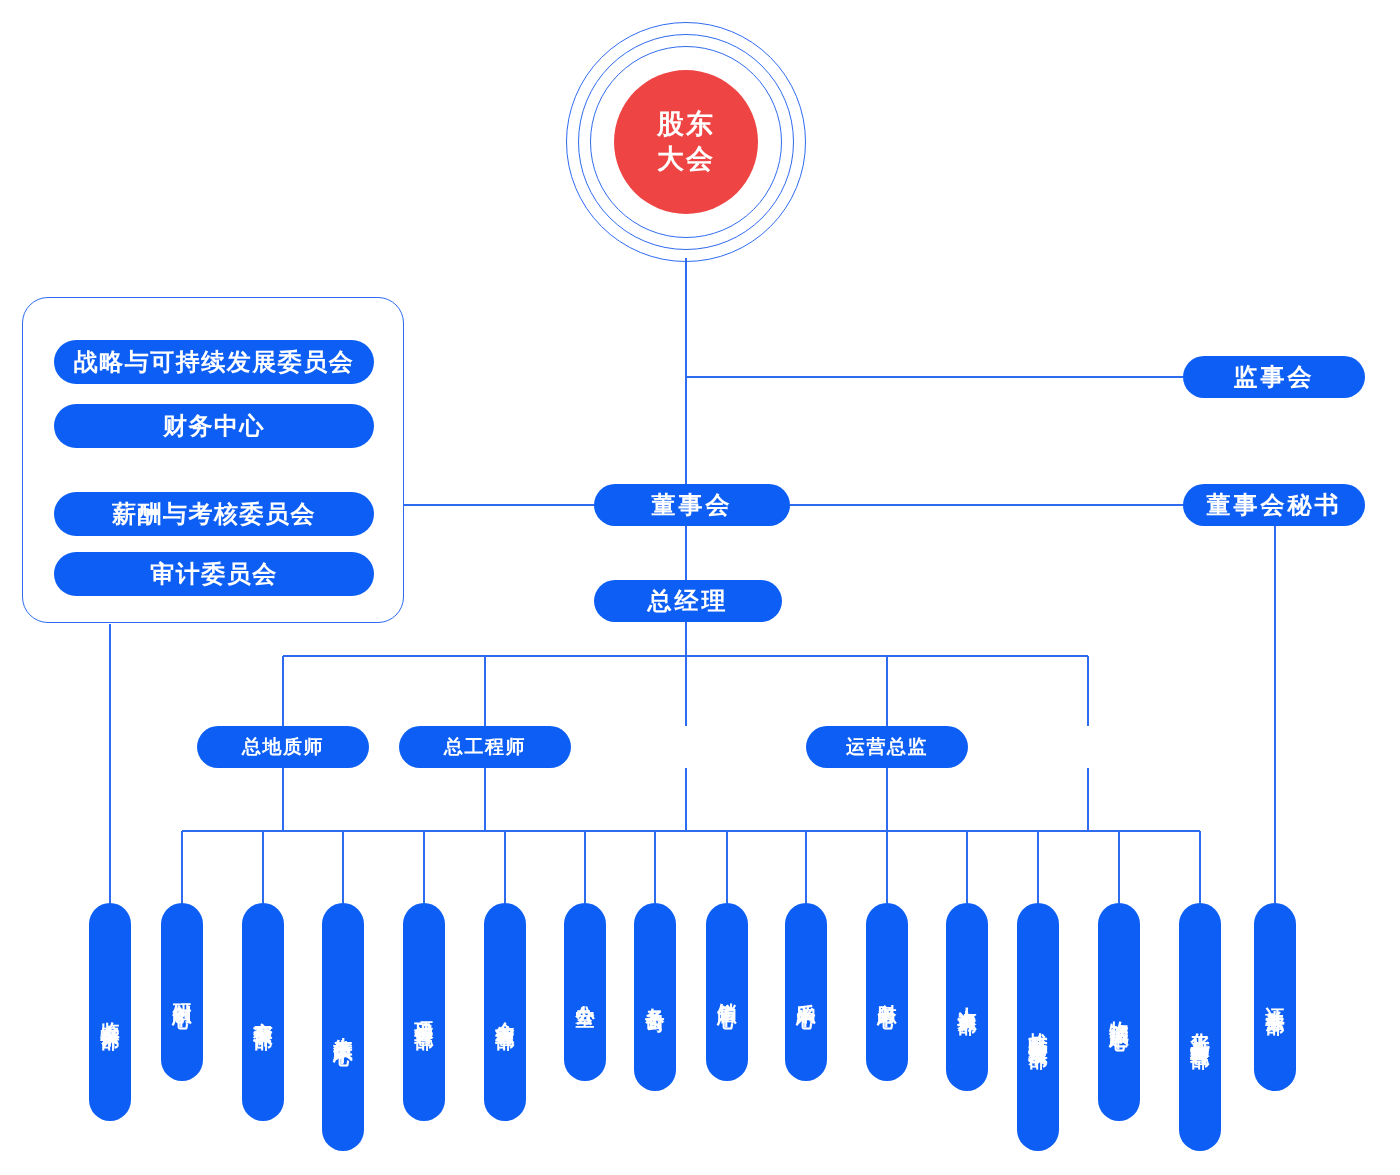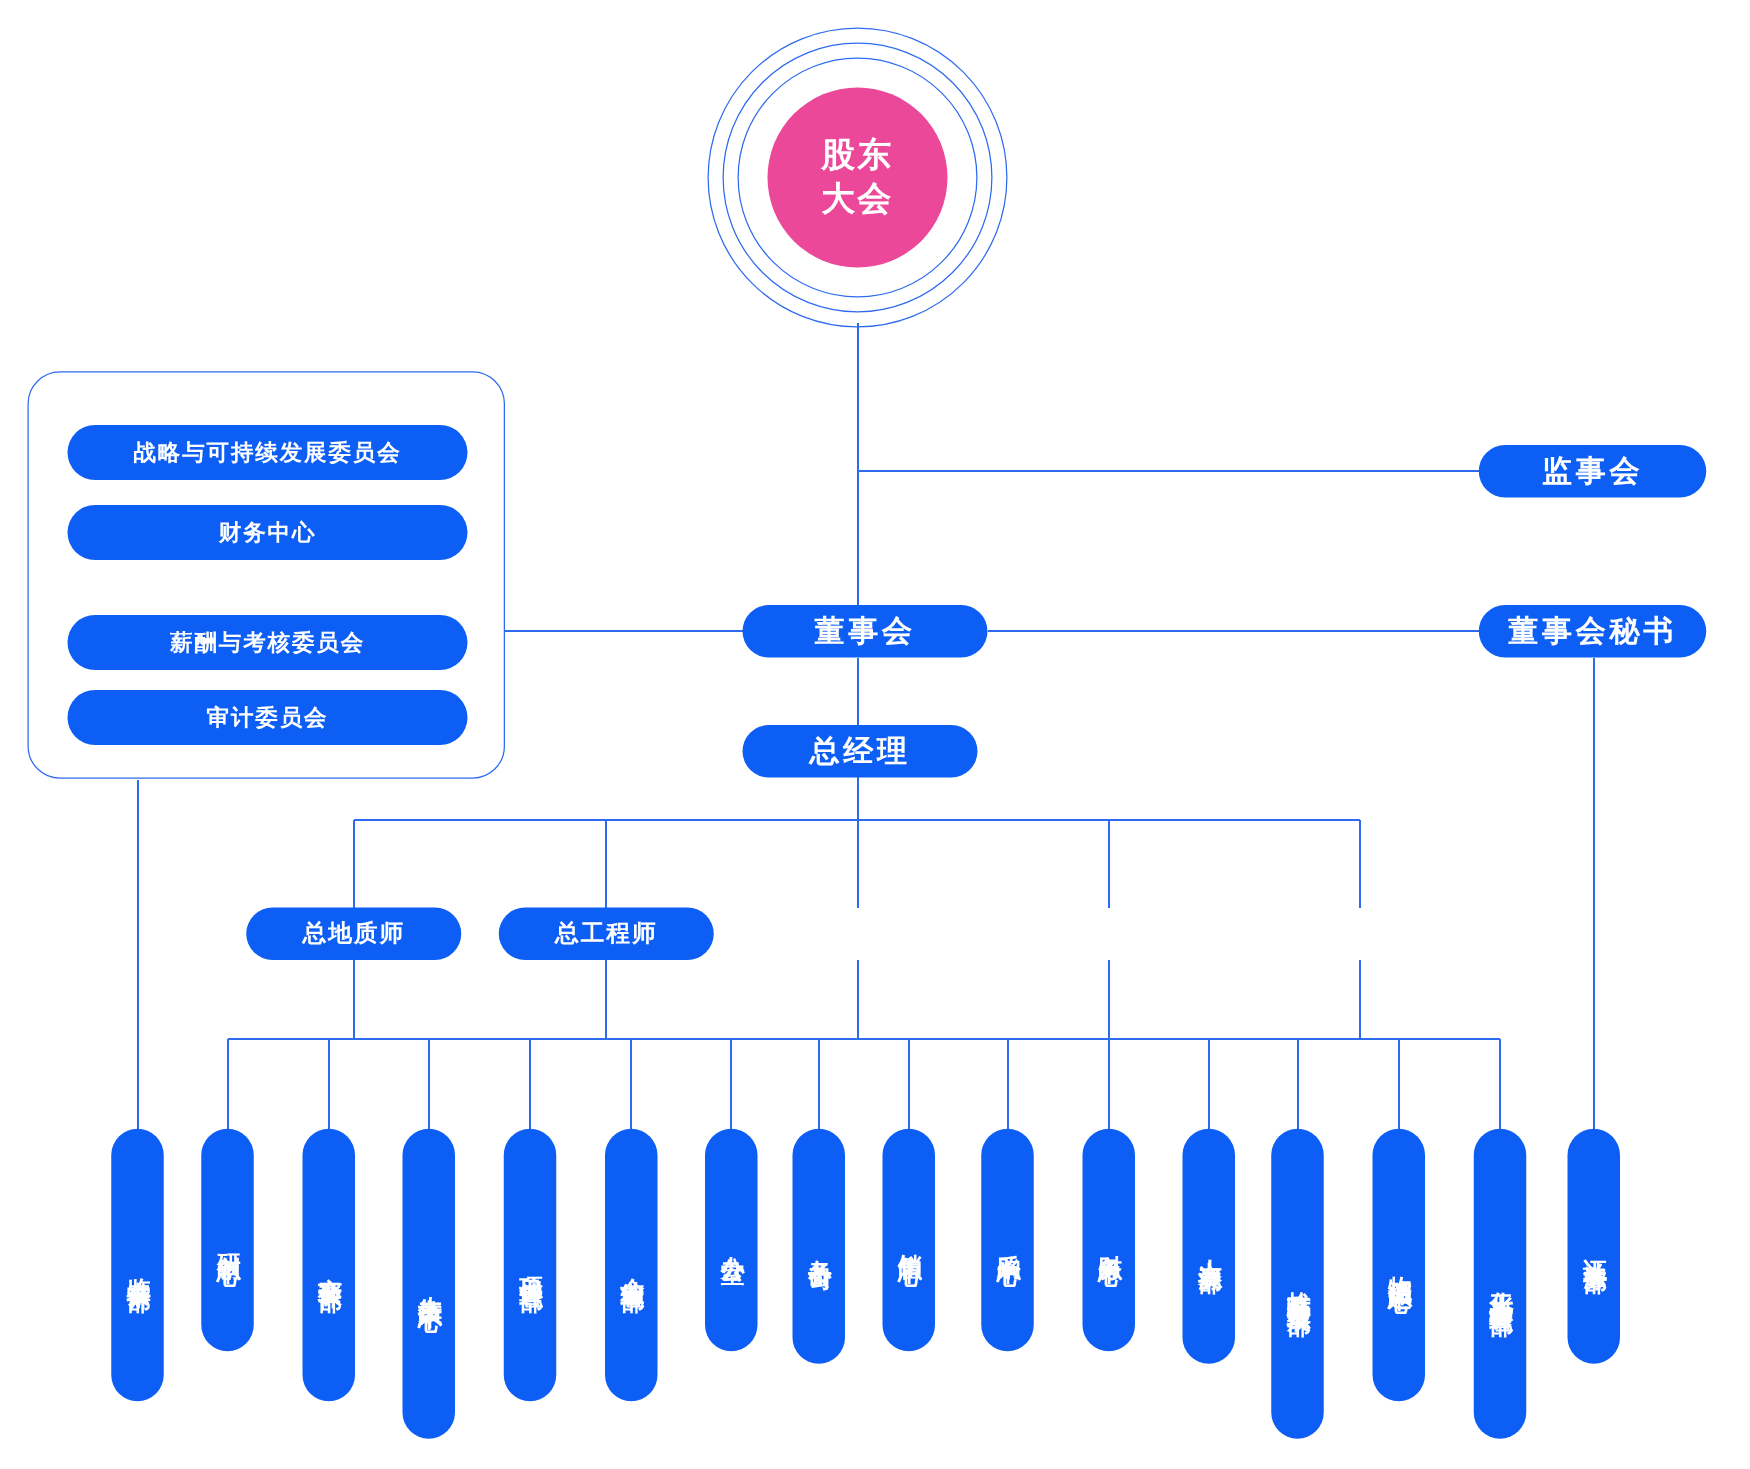--- a/index.html
+++ b/index.html
@@ -29,21 +29,21 @@
   
   .ring {
     position: absolute;
     border-radius: 50%;
     border: 1.3px solid #2f6bf0;
     box-sizing: border-box;
   }
   .core-circle {
     position: absolute;
     border-radius: 50%;
-    background: #ec4899;
+    background: #ef4444;
     display: flex;
     align-items: center;
     justify-content: center;
     flex-direction: column;
     color: #ffffff;
     font-weight: bold;
     font-size: 27px;
     line-height: 1.28;
     letter-spacing: 2px;
     text-align: center;
@@ -67,21 +67,21 @@
     font-size: 24px;
     letter-spacing: 3px;
     height: 42px;
   }
   .pill.exec {
     font-size: 19px;
     letter-spacing: 1.5px;
     height: 42px;
   }
   .pill.committee {
-    font-size: 18px;
+    font-size: 24px;
     letter-spacing: 1.5px;
     height: 44px;
   }
 
   
   .vpill {
     position: absolute;
     background: #0d5ef4;
     border-radius: 999px;
     color: #ffffff;
@@ -187,20 +187,21 @@
   <div class="pill h" style="left:1183px; top:356px; width:182px;">监事会</div>
 
   <div class="pill h" style="left:594px; top:484px; width:196px;">董事会</div>
 
   <div class="pill h" style="left:1183px; top:484px; width:182px;">董事会秘书</div>
 
   <div class="pill h" style="left:594px; top:580px; width:188px;">总经理</div>
 
   <div class="pill exec" style="left:197px; top:726px; width:172px;">总地质师</div>
   <div class="pill exec" style="left:399px; top:726px; width:172px;">总工程师</div>
+  <div class="pill exec" style="left:806px; top:726px; width:162px;">运营总监</div>
 
   <div class="vpill" style="left:89px; top:903px; height:218px;">监察审计部</div>
   <div class="vpill" style="left:161px; top:903px; height:178px;">研创中心</div>
   <div class="vpill" style="left:242px; top:903px; height:218px;">安全环保部</div>
   <div class="vpill" style="left:322px; top:903px; height:248px;">生产技术中心</div>
   <div class="vpill" style="left:403px; top:903px; height:218px;">项目管理部</div>
   <div class="vpill" style="left:484px; top:903px; height:218px;">企业管理部</div>
   <div class="vpill" style="left:564px; top:903px; height:178px;">办公室</div>
   <div class="vpill" style="left:634px; top:903px; height:188px;">各子公司</div>
   <div class="vpill" style="left:706px; top:903px; height:178px;">销售中心</div>

